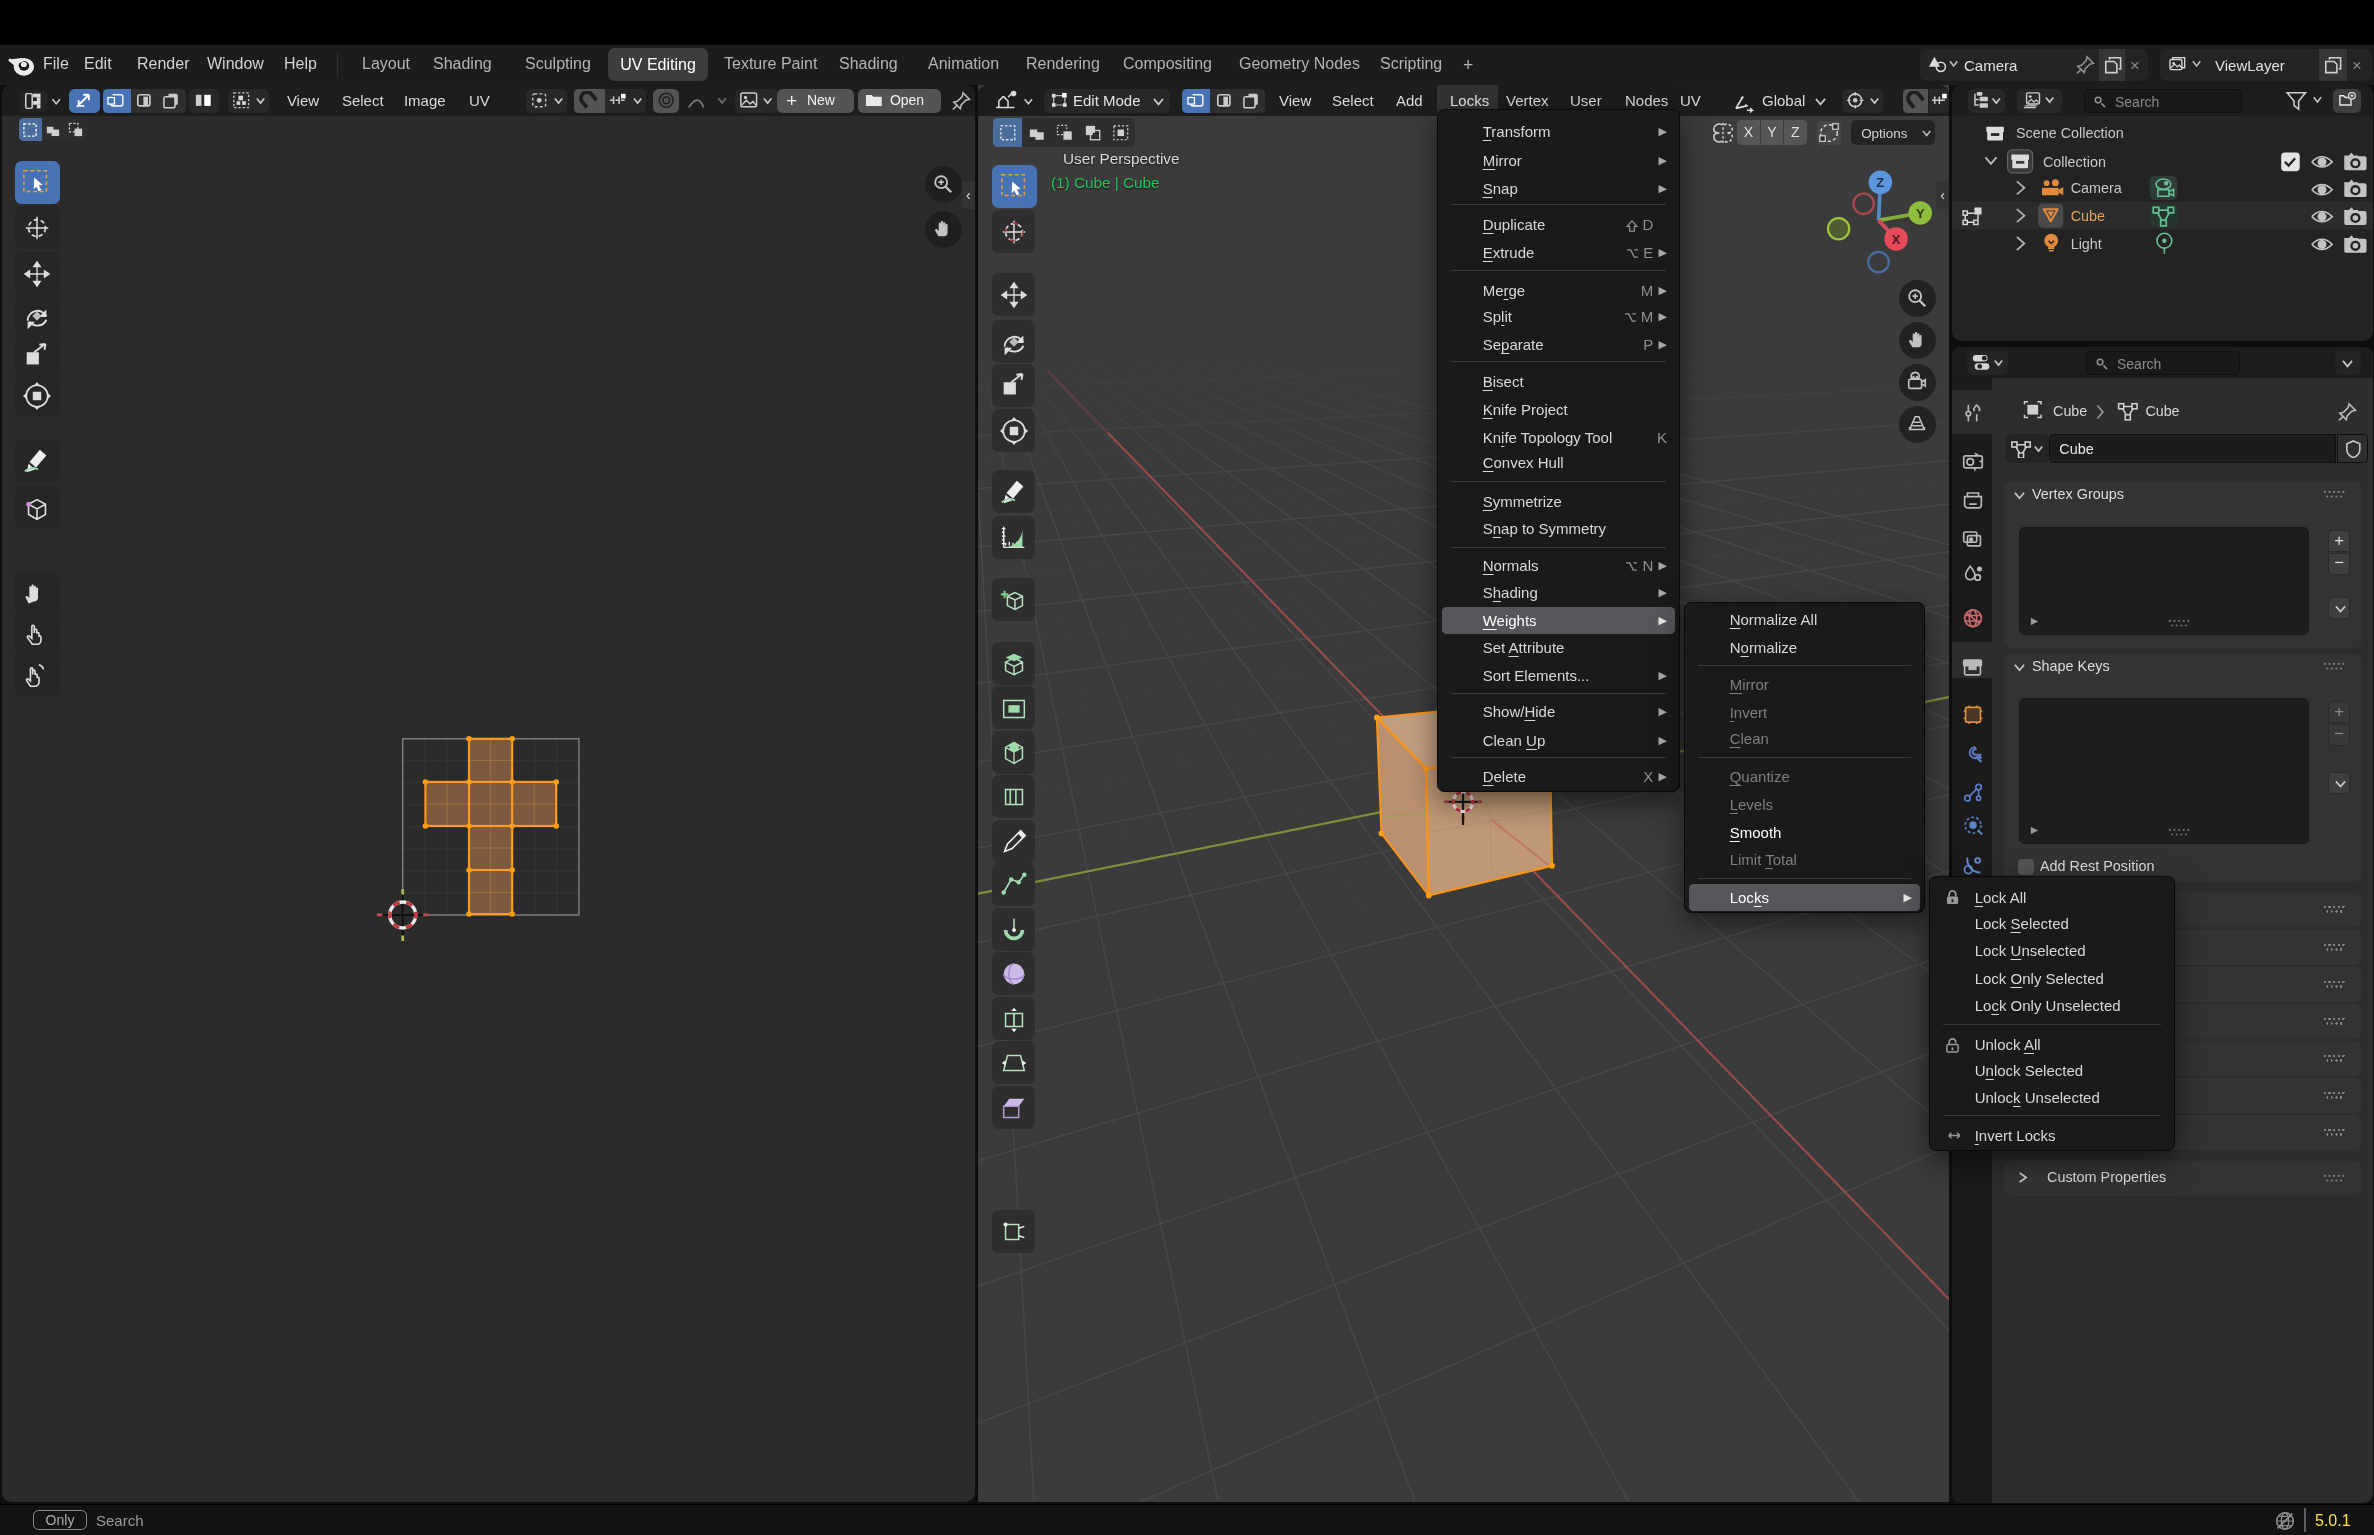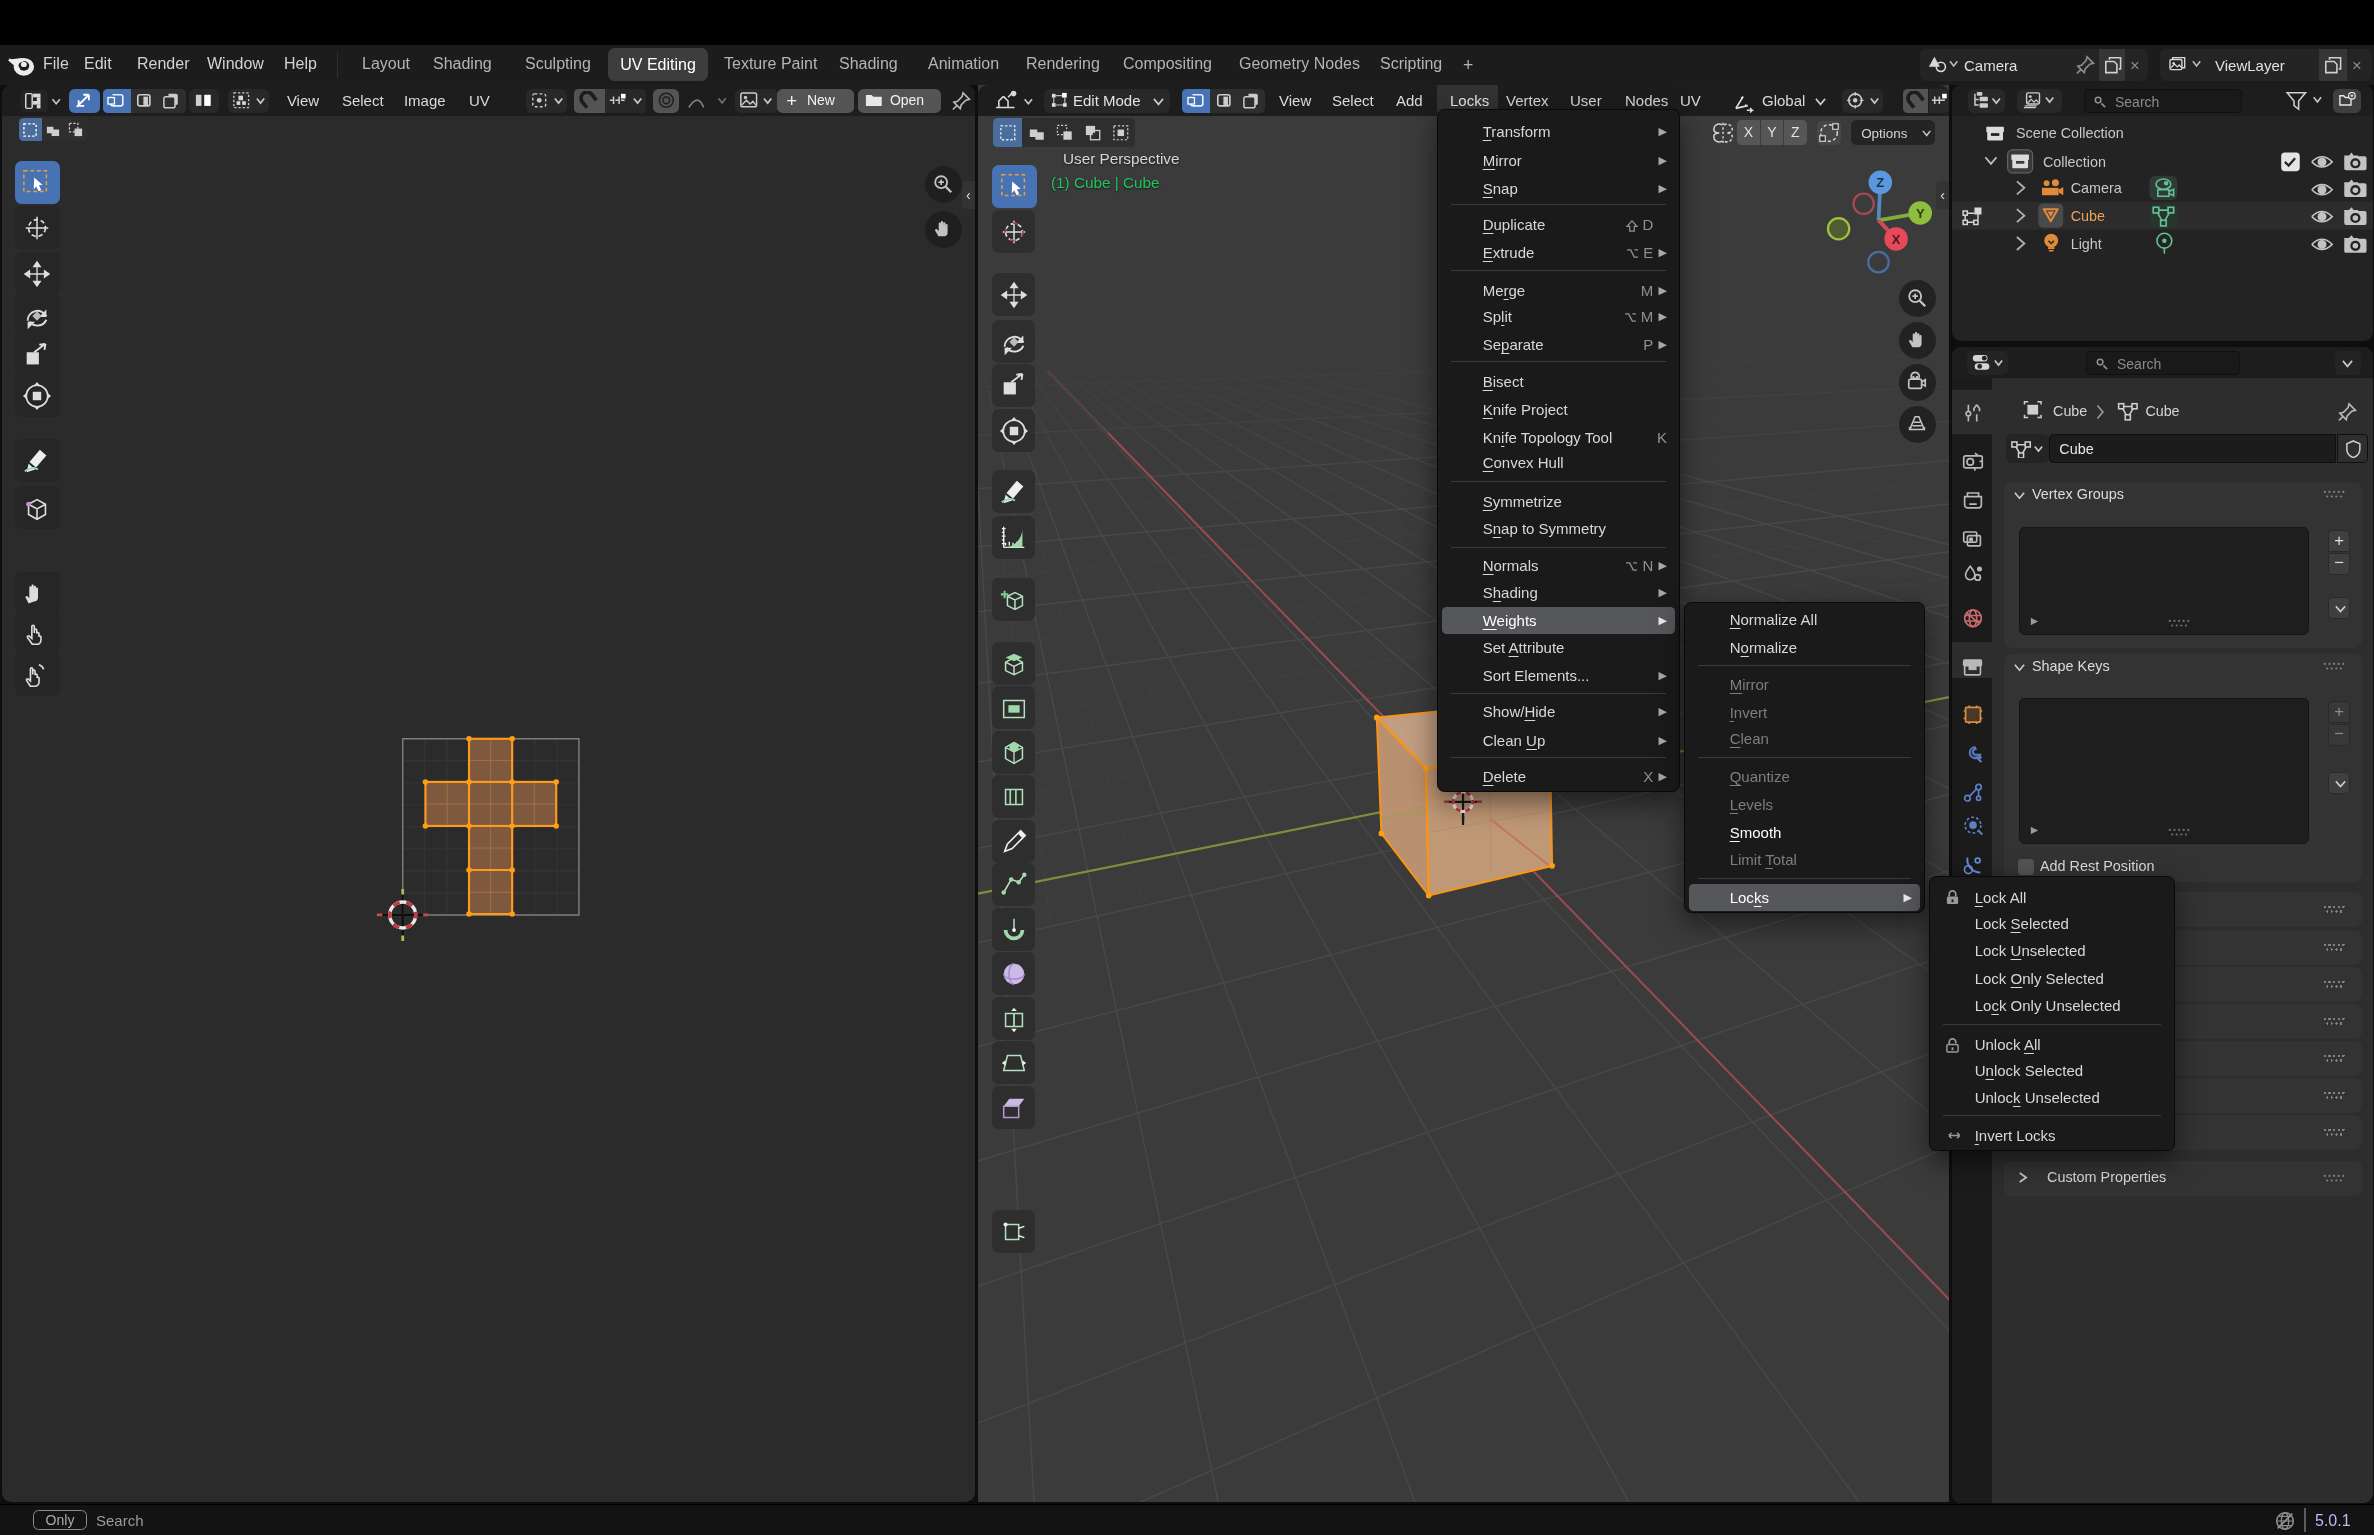--- a/index.html
+++ b/index.html
@@ -1267,16 +1267,16 @@
   <div class="abs" style="left:96px;top:6.5px;font-size:15px;color:#9b9b9b">Search</div>
   <div class="abs" style="left:2274px;top:4.6px;width:22px;height:22px">
     <svg width="22" height="22" viewBox="0 0 24 24">
           <circle cx="12" cy="12" r="9" fill="none" stroke="#8f8f8f" stroke-width="1.6"></circle>
           <ellipse cx="12" cy="12" rx="4" ry="9" fill="none" stroke="#8f8f8f" stroke-width="1.4"></ellipse>
           <path d="M3 12 h18 M4.5 7 h15 M4.5 17 h15" stroke="#8f8f8f" stroke-width="1.3" fill="none"></path>
           <path d="M4 20 L20 4" stroke="#8f8f8f" stroke-width="2"></path>
         </svg>
   </div>
   <div class="abs" style="left:2304px;top:2.8px;width:1.9px;height:24px;background:#5c5c5c"></div>
-  <div class="abs" style="left:2315px;top:6.5px;font-size:16px;color:#c4b5fd">5.0.1</div>
+  <div class="abs" style="left:2315px;top:6.5px;font-size:16px;color:#fde047">5.0.1</div>
 </div>
 </div>
 
 
 </body></html>

